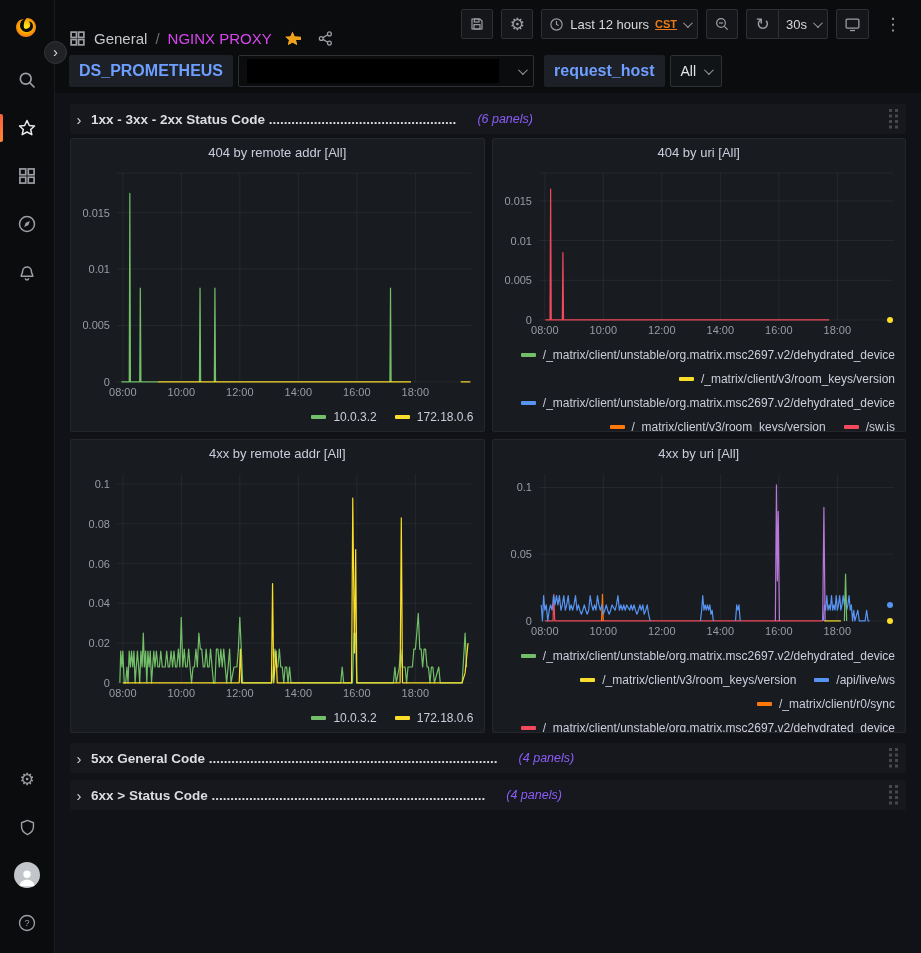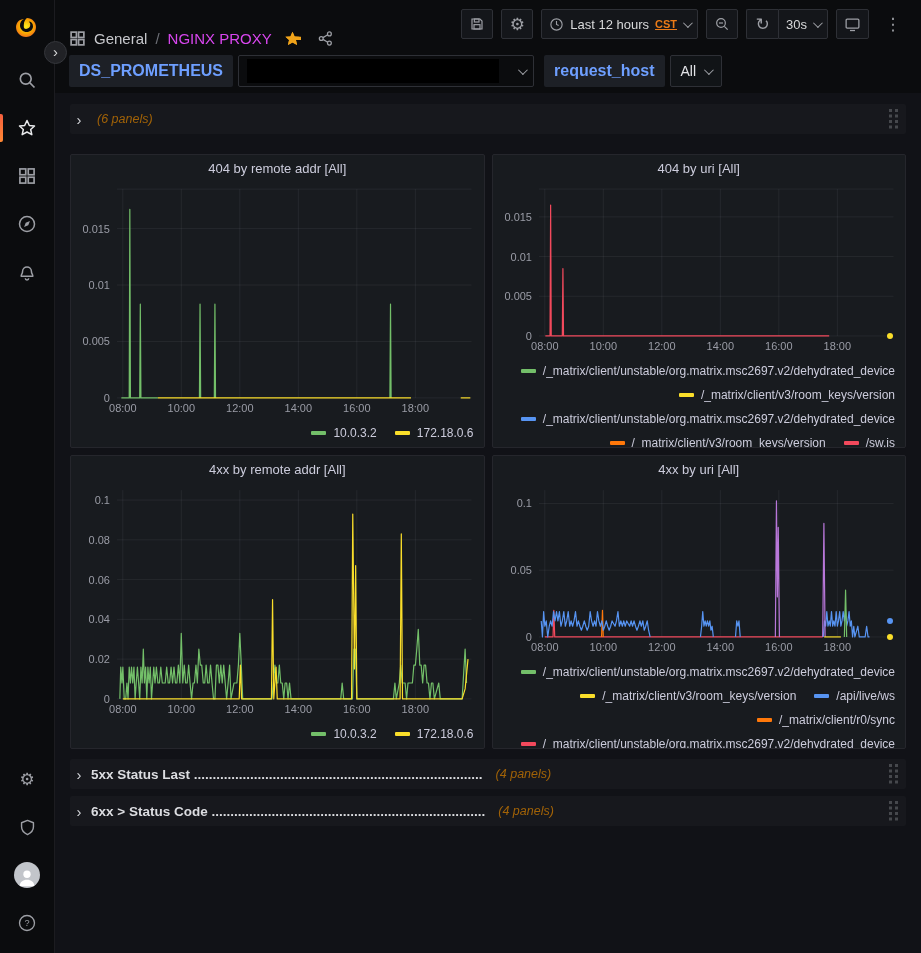--- a/index.html
+++ b/index.html
@@ -85,24 +85,24 @@
   .dash { padding:4px 15px 0; }
   .dashrow {
     height:30px; display:flex; align-items:center; gap:7px; margin-top:7px;
     padding:0 6px 0 4px; cursor:pointer; border-radius:2px;
   }
   .dashrow.collapsed { background:#17181d; }
   .dashrow.expanded { background:transparent; margin-top:14px; }
   .row-chev { color:#d5d6da; font-size:15px; width:10px; text-align:center; }
   .row-chev.down { transform:rotate(90deg); }
   .row-title { color:#dcdde1; font-weight:700; font-size:13.5px; white-space:nowrap; overflow:hidden; }
-  .row-count { color:#a16207; font-style:italic; font-size:12.5px; margin-left:6px; white-space:nowrap; }
+  .row-count { color:#8b5cf6; font-style:italic; font-size:12.5px; margin-left:14px; white-space:nowrap; }
   .row-handle { margin-left:auto; color:#46484d; cursor:grab; display:flex; }
   
-  .panel-grid { display:grid; grid-template-columns:1fr 1fr; gap:7px; margin-top:20px;border-radius:30px; }
+  .panel-grid { display:grid; grid-template-columns:1fr 1fr; gap:7px; margin-top:4px;border-radius:30px; }
   .panel {
     height:294px; background:#181b1f; border:1px solid #25262c; border-radius:2px;
     display:flex; flex-direction:column; overflow:hidden;
   }
   .panel-title {
     height:26px; display:flex; align-items:center; justify-content:center;
     color:#ccccdc; font-weight:500; font-size:13px; cursor:pointer; flex:none;
   }
   .chart { flex:none; width:100%; }
   .chart-tall { height:238px; }
@@ -283,20 +283,21 @@
         <span>All</span>
         <span class="chev"></span>
       </div>
     </div>
   </div>
 
   <div class="dash">
 
     <div class="dashrow collapsed">
       <span class="row-chev">›</span>
+      <span class="row-title">1xx - 3xx - 2xx Status Code ..................................................</span>
       <span class="row-count">(6 panels)</span>
       <span class="row-handle">
         <svg width="12" height="22" viewBox="0 0 12 22" fill="currentColor">
           <rect x="1" y="1" width="3" height="3"></rect>
             <rect x="7" y="1" width="3" height="3"></rect>
           <rect x="1" y="6.5" width="3" height="3"></rect>
             <rect x="7" y="6.5" width="3" height="3"></rect>
           <rect x="1" y="12" width="3" height="3"></rect>
             <rect x="7" y="12" width="3" height="3"></rect>
           <rect x="1" y="17.5" width="3" height="3"></rect>
@@ -514,21 +515,21 @@
                 <span class="legend-swatch" style="background: rgb(242, 73, 92);"></span>
                 <span class="legend-label">/_matrix/client/unstable/org.matrix.msc2697.v2/dehydrated_device</span>
               </span>
             </div>
           </div>
         </div>
       </div>
 
     <div class="dashrow collapsed" style="margin-top:10px;">
       <span class="row-chev">›</span>
-      <span class="row-title">5xx Status Last .............................................................................</span>
+      <span class="row-title">5xx General Code .............................................................................</span>
       <span class="row-count">(4 panels)</span>
       <span class="row-handle">
         <svg width="12" height="22" viewBox="0 0 12 22" fill="currentColor">
           <rect x="1" y="1" width="3" height="3"></rect>
             <rect x="7" y="1" width="3" height="3"></rect>
           <rect x="1" y="6.5" width="3" height="3"></rect>
             <rect x="7" y="6.5" width="3" height="3"></rect>
           <rect x="1" y="12" width="3" height="3"></rect>
             <rect x="7" y="12" width="3" height="3"></rect>
           <rect x="1" y="17.5" width="3" height="3"></rect>

